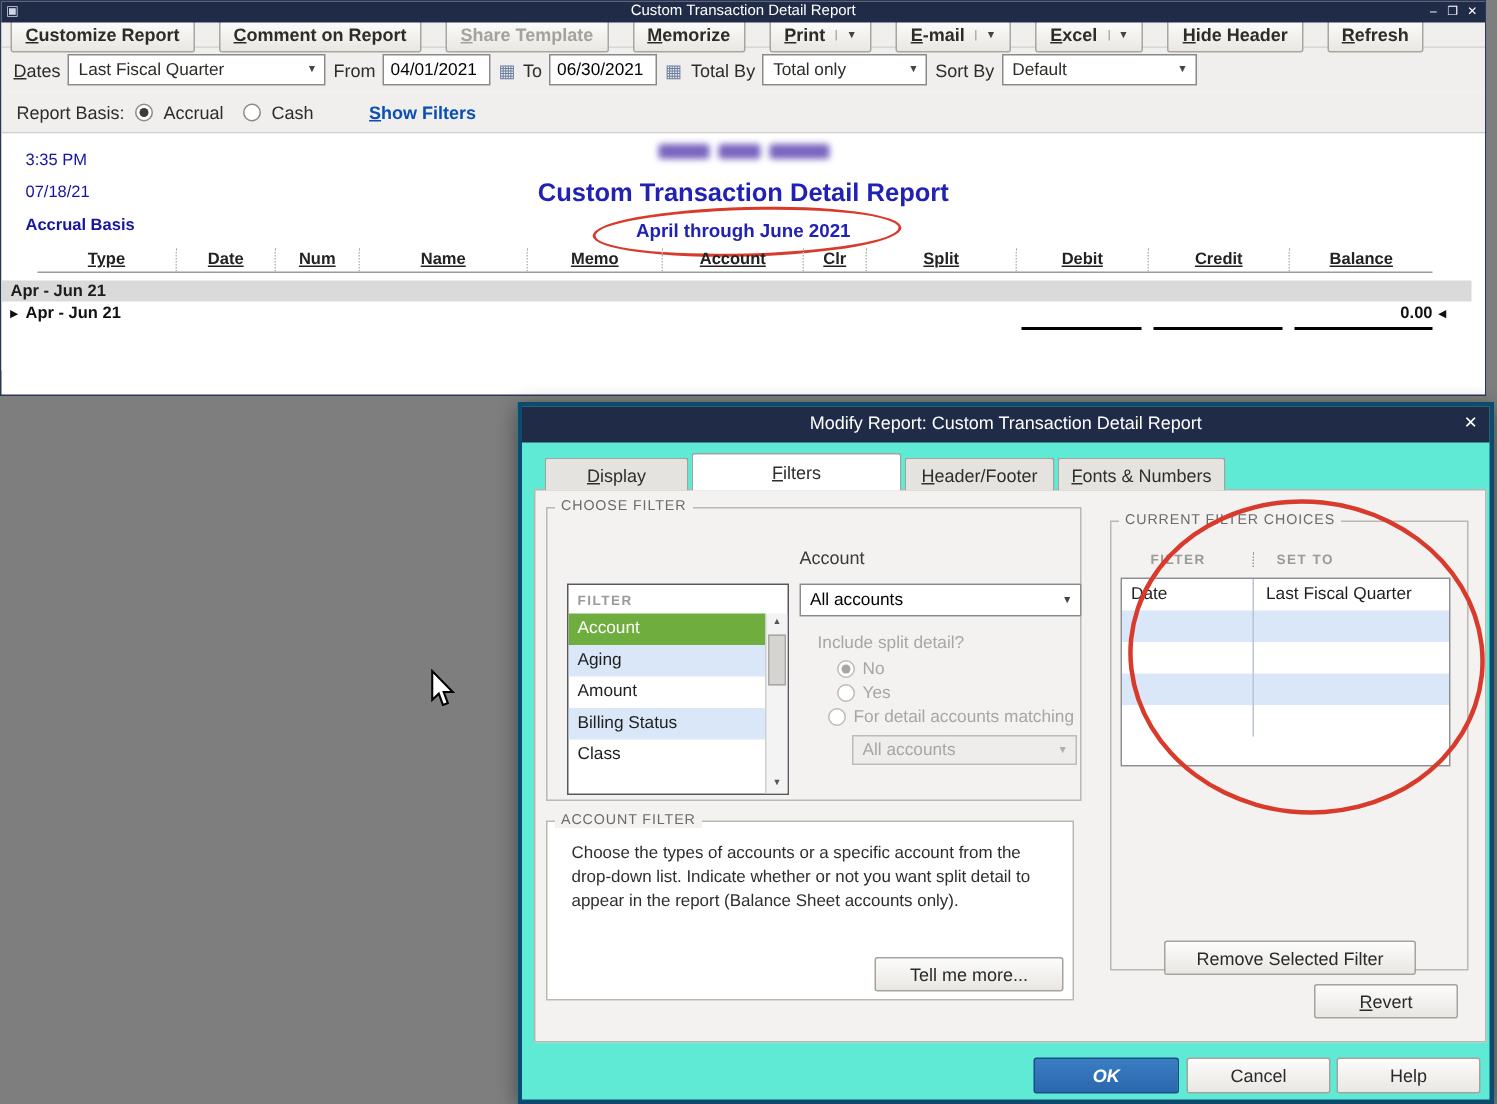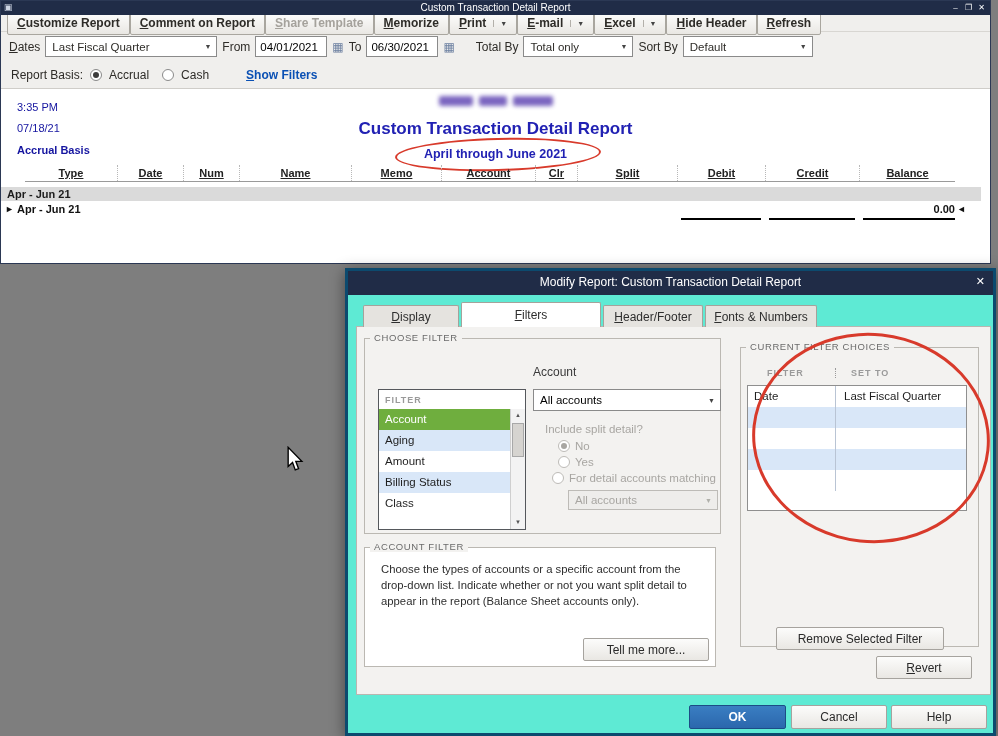--- a/index.html
+++ b/index.html
@@ -11,21 +11,21 @@
   
   .main-window { position:absolute; left:0; top:0; width:991px; height:264px; background:#fff;
     border:1px solid #2b3854; }
   .mw-titlebar { position:relative; height:14px; background:#202c47; color:#fff; font-size:10px; }
   .win-ico { position:absolute; left:3px; top:1px; font-size:9px; color:#cfd6e4; }
   .mw-title { position:absolute; left:0; right:0; top:1px; text-align:center; }
   .winctls { position:absolute; right:2px; top:0; display:flex; }
   .winctl { width:13px; text-align:center; font-size:8px; line-height:13px; cursor:default; }
 
   .mw-toolbar { height:17px; background:#f0efed; border-bottom:1px solid #d8d6d2; display:flex;
-    align-items:center; padding-left:6px; gap:0; }
+    align-items:center; padding-left:6px; gap:16px; }
   .tbtn { display:inline-flex; align-items:center; height:23px; padding:0 9px; font-size:12px;
     font-weight:bold; color:#2e2c28; background:linear-gradient(#fdfdfc,#e9e7e3);
     border:1px solid #a9a69f; border-radius:2px; white-space:nowrap; }
   .tbtn.disabled { color:#a5a29c; }
   .tbtn .tbtn-arrow { font-size:7px; margin-left:7px; padding-left:6px; border-left:1px solid #b3b0aa; color:#444; }
 
   .mw-filterbar { height:29px; background:#f0efed; display:flex; align-items:center;
     padding-left:8px; gap:5px; font-size:12px; color:#2e2c28; }
   .combo { display:inline-flex; justify-content:space-between; align-items:center; height:21px;
     background:#fff; border:1px solid #8a8a8a; padding:0 5px 0 6px; font-size:11.5px; }
@@ -119,21 +119,21 @@
     border:1px solid #8f8f8f; overflow:hidden; }
   .cft-row { display:flex; height:21px; line-height:21px; font-size:11.5px; color:#1f1f1f; }
   .cft-row:nth-child(even) { background:#d9e7f8; }
   .cft-c1 { width:88px; padding-left:6px; border-right:1px solid #b9c4d4; }
   .cft-c2 { padding-left:8px; flex:1; }
 
   .btn { display:inline-flex; align-items:center; justify-content:center; font-size:12px;
     color:#2a2a2a; background:linear-gradient(#fcfcfb,#e9e7e3); border:1px solid #a6a39e;
     border-radius:2px; cursor:default; }
   .btn.primary { background:linear-gradient(#3a7ec2,#2b67ad); color:#fff; font-weight:bold;
-    border-color:#1c4c86; }
+    border-color:#1c4c86;font-style:italic; }
 
   .af-desc { padding:13px 10px 0 16px; font-size:11.3px; color:#2e2e2e; line-height:1.42; }
 
   .big-circle { position:absolute; border:3px solid #d83a2b; border-radius:50%;
     transform:rotate(6deg); z-index:5; pointer-events:none; }
 
   .cursor { position:absolute; left:286px; top:446px; z-index:9; }
 </style>
 </head>
 <body>
@@ -188,21 +188,21 @@
     <span class="combo" style="width:172px">
       <span>Last Fiscal Quarter</span>
       <span class="caret">▼</span>
     </span>
     <span>From</span>
     <input class="datefield" value="04/01/2021" style="">
     <span class="calicon">▦</span>
     <span>To</span>
     <input class="datefield" value="06/30/2021" style="">
     <span class="calicon">▦</span>
-    <span style="margin-left:16px">Total By</span>
+    <span style="margin-left:1px">Total By</span>
     <span class="combo" style="width:110px">
       <span>Total only</span>
       <span class="caret">▼</span>
     </span>
     <span>Sort By</span>
     <span class="combo" style="width:130px">
       <span>Default</span>
       <span class="caret">▼</span>
     </span>
   </div>

